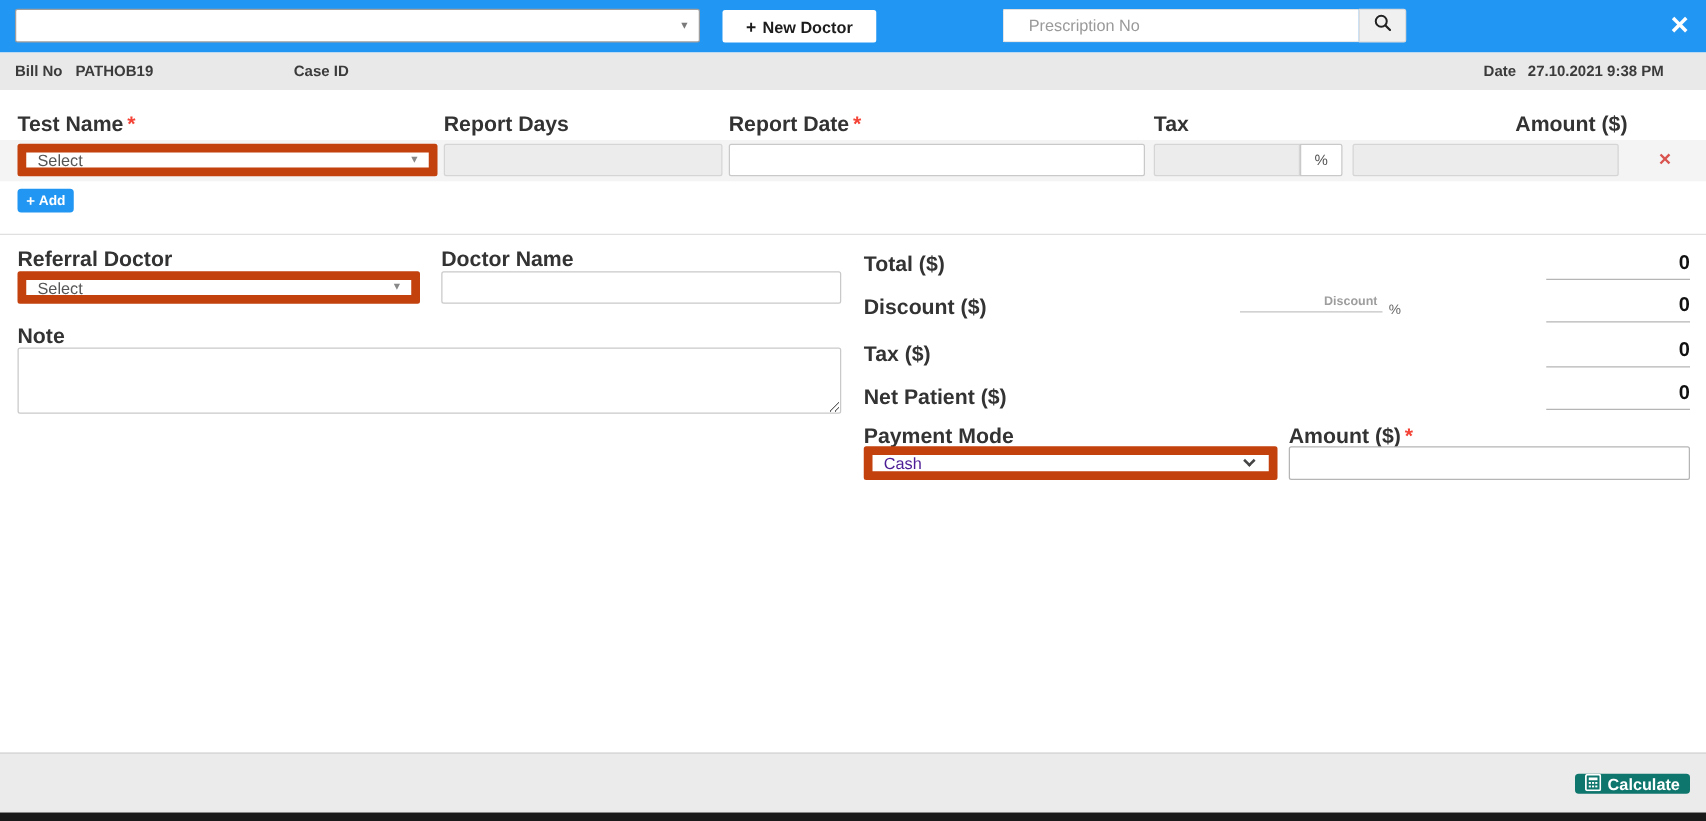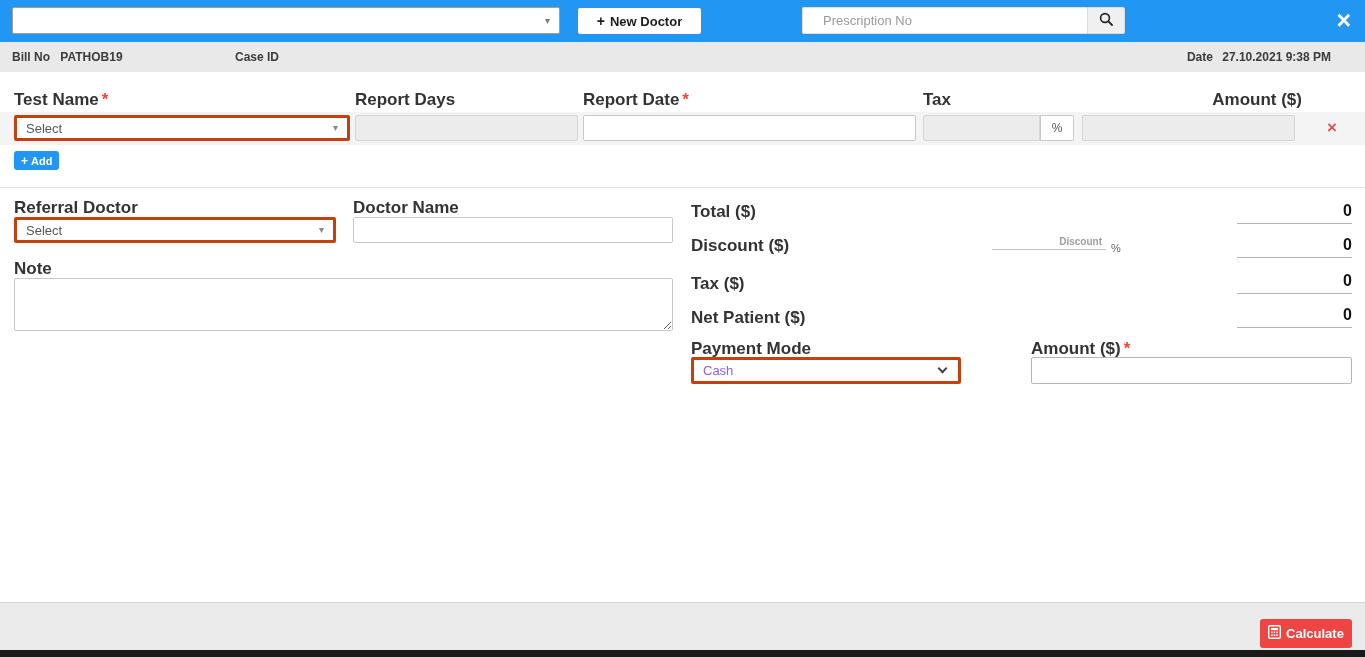--- a/index.html
+++ b/index.html
@@ -38,21 +38,21 @@
   
   .lbl { position:absolute; font-size:17px; font-weight:700; color:#333; white-space:nowrap; }
   .req { color:#f44336; margin-left:3px; font-weight:700; }
 
   
   .row-strip { position:absolute; left:0; top:112px; width:1365px; height:33px; background:#f4f4f4; }
   .ctl { position:absolute; top:115px; height:26px; }
   .inp { border:1px solid #c9c9c9; border-radius:2px; background:#fff; font-family:inherit;
     font-size:13px; color:#333; padding:0 8px; outline:none; }
   .inp.disabled { background:#ececec; border-color:#d5d5d5; }
-  .sel { border:3px solid #c2410c; border-radius:2px; background:#fff; position:relative;
+  .sel { border:7px solid #c2410c; border-radius:2px; background:#fff; position:relative;
     font-size:13px; color:#555; display:flex; align-items:center; padding:0 9px; cursor:pointer;text-align:center; }
   .sel .caret { position:absolute; right:9px; top:50%; transform:translateY(-50%);
     color:#888; font-size:10px; line-height:1; }
   .pct-addon { position:absolute; left:1040px; top:115px; width:34px; height:26px; background:#fff;
     border:1px solid #c9c9c9; border-radius:0 2px 2px 0; font-size:12px; color:#555;
     display:flex; align-items:center; justify-content:center; }
   .del-x { position:absolute; left:1320px; top:116px; width:24px; text-align:center; color:#d9534f;
     font-size:17px; font-weight:700; line-height:24px; cursor:pointer; }
   .btn-add { position:absolute; left:14px; top:151px; height:19px; background:#2196f3; color:#fff;
     border:none; border-radius:3px; font-family:inherit; font-size:11px; font-weight:600;
@@ -75,21 +75,21 @@
     font-size:10px; color:#333; padding:2px 4px; outline:none; }
   .discount-inp::placeholder { color:#9e9e9e; font-weight:600; }
   .discount-pct { position:absolute; left:1111px; top:242px; font-size:11px; color:#666; }
 
   .chev { position:absolute; right:12px; top:50%; width:7px; height:7px; margin-top:-6px;
     border-right:2px solid #444; border-bottom:2px solid #444; transform:rotate(45deg); }
 
   
   .footer { position:absolute; left:0; top:602px; width:1365px; height:48px; background:#ebebeb;
     border-top:1px solid #d4d4d4; }
-  .btn-calc { position:absolute; right:13px; top:619px; height:29px; width:92px; background:#ef4444;
+  .btn-calc { position:absolute; right:13px; top:619px; height:16px; width:92px; background:#0f766e;
     border:none; border-radius:3px; color:#fff; font-family:inherit; font-size:13px; font-weight:600;
     display:flex; align-items:center; justify-content:center; gap:5px; cursor:pointer;margin-left:15px; }
   .bottom-strip { position:absolute; left:0; top:650px; width:1365px; height:7px; background:#1a1a1a; }
 </style>
 </head>
 <body>
 
 <div id="app">
 
   <div class="topbar">
@@ -174,21 +174,21 @@
   <span class="discount-pct">%</span>
   <div class="tot-val" style="top:236px;">0</div>
 
   <div class="lbl tot-lbl" style="top:274px;">Tax ($)</div>
   <div class="tot-val" style="top:272px;">0</div>
 
   <div class="lbl tot-lbl" style="top:308px;">Net Patient ($)</div>
   <div class="tot-val" style="top:306px;">0</div>
 
   <div class="lbl" style="left:691px; top:339px;">Payment Mode</div>
-  <div class="sel" style="position:absolute; left:691px; top:357px; width:270px; height:27px; color:#8b5cf6;">
+  <div class="sel" style="position:absolute; left:691px; top:357px; width:331px; height:27px; color:#4c1d95;">
     <span>Cash</span>
     <span class="chev"></span>
   </div>
   <div class="lbl" style="left:1031px; top:339px;">
     <span>Amount ($)</span><span class="req">*</span>
   </div>
   <input class="inp" style="position: absolute; left: 1031px; top: 357px; width: 321px; height: 27px; border-color: rgb(181, 181, 181);">
 
   <div class="footer"></div>
   <button class="btn-calc">

